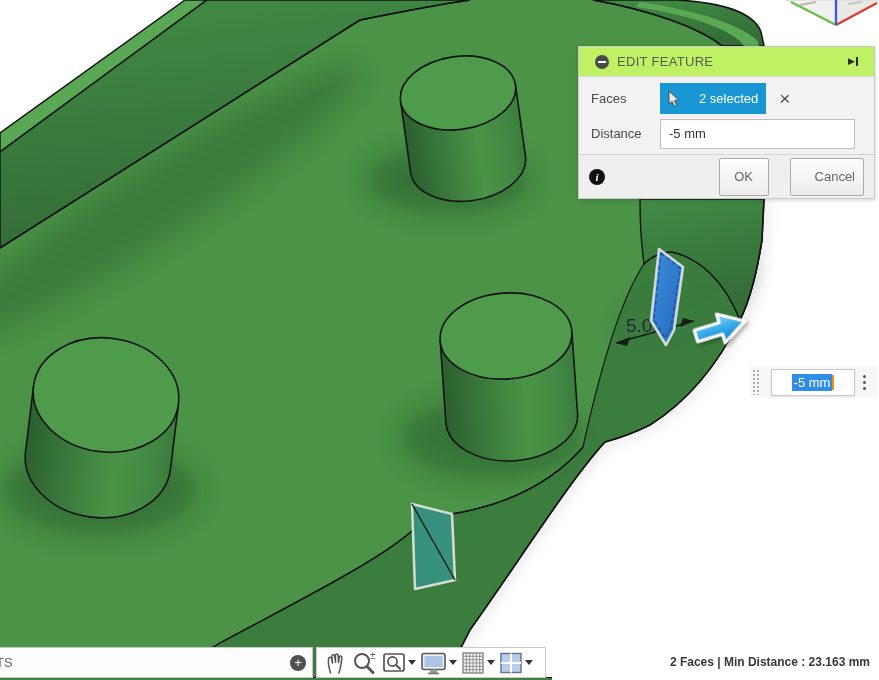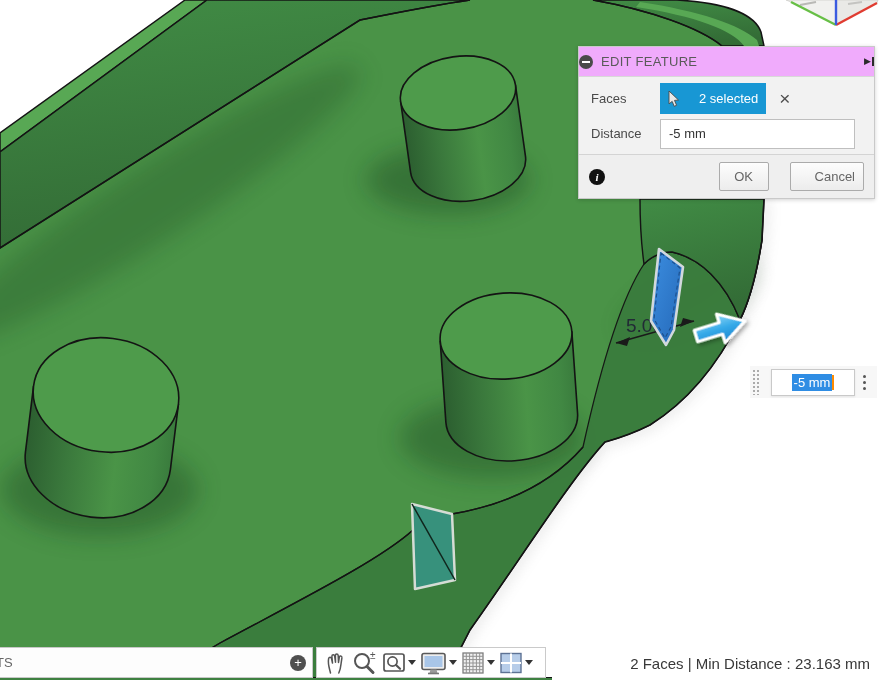--- a/index.html
+++ b/index.html
@@ -11,22 +11,22 @@
   }
   #scene{position:absolute;left:0;top:0;z-index:1;}
 
   
   .dialog{
     position:absolute;left:578px;top:46px;width:297px;height:153px;
     background:#f2f2f2;border:1px solid #c9c9c9;box-sizing:border-box;
     box-shadow:0 1px 4px rgba(0,0,0,.18);z-index:30;font-size:13px;color:#444;
   }
   .dialog-titlebar{
-    height:30px;display:flex;align-items:center;padding:0 0;
-    background:#f0abfc;border-bottom:1px solid #d8d8d8;box-sizing:border-box;
+    height:30px;display:flex;align-items:center;padding:0 16px;
+    background:#bef264;border-bottom:1px solid #d8d8d8;box-sizing:border-box;
   }
   .circle-minus{
     width:14px;height:14px;border-radius:50%;background:#4a4a4a;
     display:flex;align-items:center;justify-content:center;flex:0 0 auto;
   }
   .circle-minus::after{content:"";width:8px;height:2px;background:#fff;display:block;}
   .dialog-title{flex:1;margin-left:8px;color:#5a5a5a;letter-spacing:.3px;font-size:13px;}
   .pin{display:flex;align-items:center;color:#2a2a2a;font-size:9px;line-height:1;}
   .pin .bar{width:2px;height:9px;background:#2a2a2a;margin-left:1px;}
   .dialog-body{padding:4px 0 0 0;}
@@ -47,21 +47,21 @@
     border-top:1px solid #d4d4d4;background:#efefef;
     display:flex;align-items:center;padding:0 10px;box-sizing:border-box;
   }
   .info-circle{
     width:16px;height:16px;border-radius:50%;background:#111;color:#fff;
     display:flex;align-items:center;justify-content:center;
     font-family:"Liberation Serif",serif;font-weight:bold;font-size:11px;font-style:italic;
   }
   .btns{margin-left:auto;display:flex;gap:21px;}
   .btn{
-    min-width:50px;height:29px;box-sizing:border-box;border:1px solid #ababab;border-radius:2px;
+    min-width:50px;height:38px;box-sizing:border-box;border:1px solid #ababab;border-radius:2px;
     background:linear-gradient(#fdfdfd,#ececec);color:#666;font-size:13px;
     display:flex;align-items:center;justify-content:center;padding:0 8px;
   }
   .btn.cancel{min-width:57px;padding-left:24px;}
 
   
   .float-input{
     position:absolute;left:750px;top:366px;height:32px;width:127px;z-index:25;
     background:#f7f7f7;display:flex;align-items:center;
   }
@@ -96,21 +96,21 @@
     background:#ffffff;border:1px solid #cacaca;box-sizing:border-box;
     display:flex;align-items:center;padding:0 4px;
   }
   .tool{display:flex;align-items:center;justify-content:center;height:29px;padding:0 2px;}
   .caret-down{
     width:0;height:0;border-left:4px solid transparent;border-right:4px solid transparent;
     border-top:5px solid #333;margin-left:2px;
   }
   .status-text{
     position:absolute;right:9px;top:655px;z-index:20;
-    font-size:15px;font-weight:normal;color:#383838;white-space:nowrap;
+    font-size:12px;font-weight:bold;color:#383838;white-space:nowrap;
   }
 </style>
 </head>
 <body>
 
 <svg id="scene" width="879" height="680" viewBox="0 0 879 680">
   <defs>
     <filter id="blur12" x="-60%" y="-60%" width="220%" height="220%">
         <feGaussianBlur stdDeviation="12"></feGaussianBlur>
       </filter>

